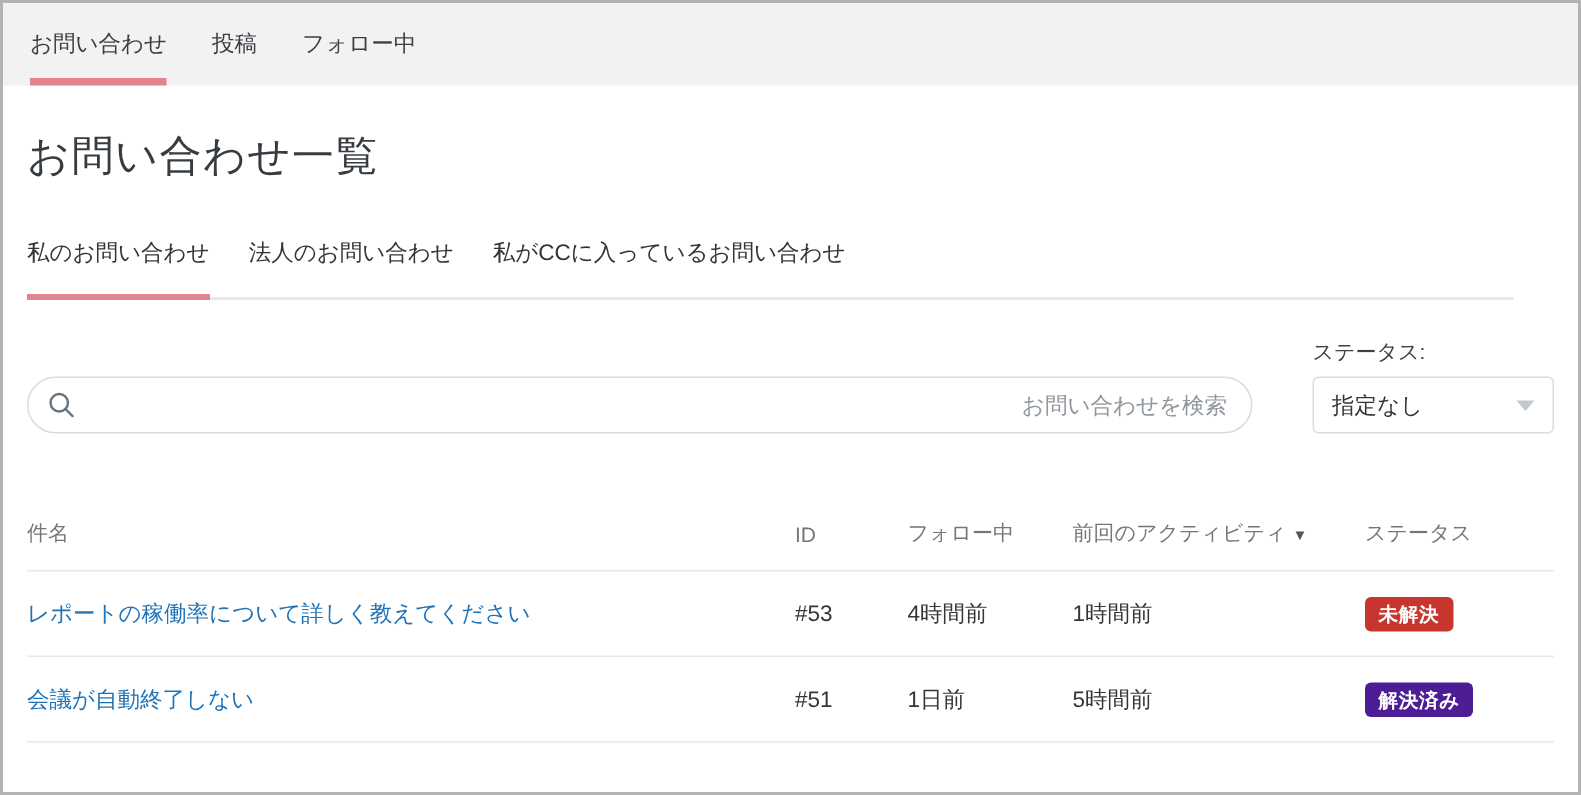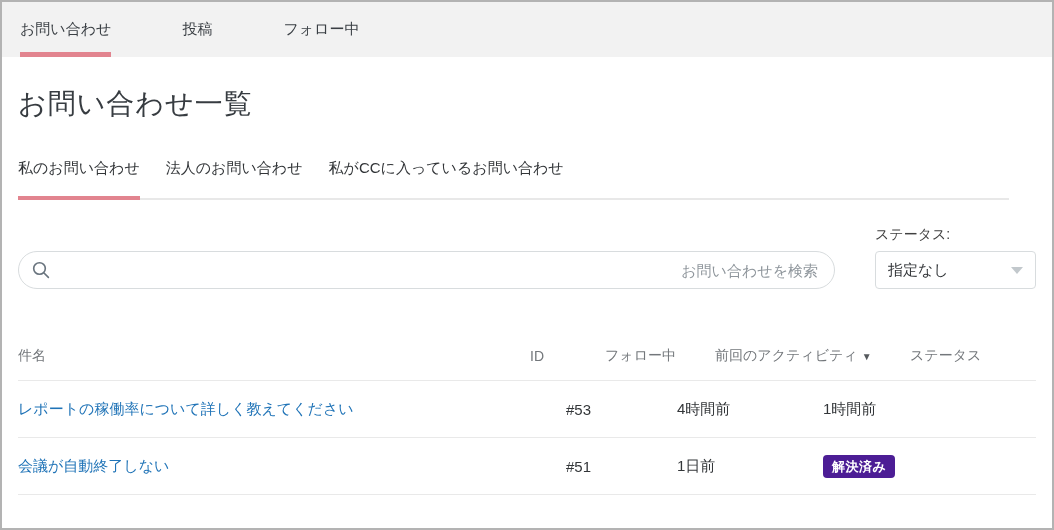--- a/index.html
+++ b/index.html
@@ -13,21 +13,20 @@
     overflow: hidden;
   }
 
   
   .topbar {
     height: 55px;
     background: #f2f2f2;
     display: flex;
     align-items: stretch;
     padding-left: 18px;
-    gap: 41px;
   }
   .top-tab {
     display: flex;
     align-items: center;
     margin-right: 30px;
     font-size: 15px;
     color: #3a3f44;
     cursor: pointer;
     border-bottom: 5px solid transparent;
     padding-top: 5px;
@@ -126,21 +125,21 @@
     grid-template-columns: 512px 75px 110px 195px 118px;
     align-items: center;
     border-bottom: 1px solid #e9e9e9;
   }
   .t-head { height: 50px; }
   .t-head .t-cell {
     font-size: 14px;
     color: #73777b;
     font-weight: 400;
   }
-  .t-body-row { height: 57px; gap: 36px; }
+  .t-body-row { height: 57px; }
   .t-cell { font-size: 15px; color: #333639; }
   .subject-link {
     color: #1f73b7;
     text-decoration: none;
     font-size: 15px;
     cursor: pointer;
   }
   .sort-arrow { font-size: 10px; color: #55595d; margin-left: 4px; }
 
   .badge {
@@ -215,18 +214,19 @@
         <div class="t-cell">#53</div>
         <div class="t-cell">4時間前</div>
         <div class="t-cell">1時間前</div>
         <div class="t-cell"><span class="badge badge-unsolved">未解決</span></div>
       </div>
 
       <div class="t-row t-body-row">
         <div class="t-cell"><a class="subject-link">会議が自動終了しない</a></div>
         <div class="t-cell">#51</div>
         <div class="t-cell">1日前</div>
+        <div class="t-cell">5時間前</div>
         <div class="t-cell"><span class="badge badge-solved">解決済み</span></div>
       </div>
 
     </div>
   </div>
 </div>
 
 </body></html>

